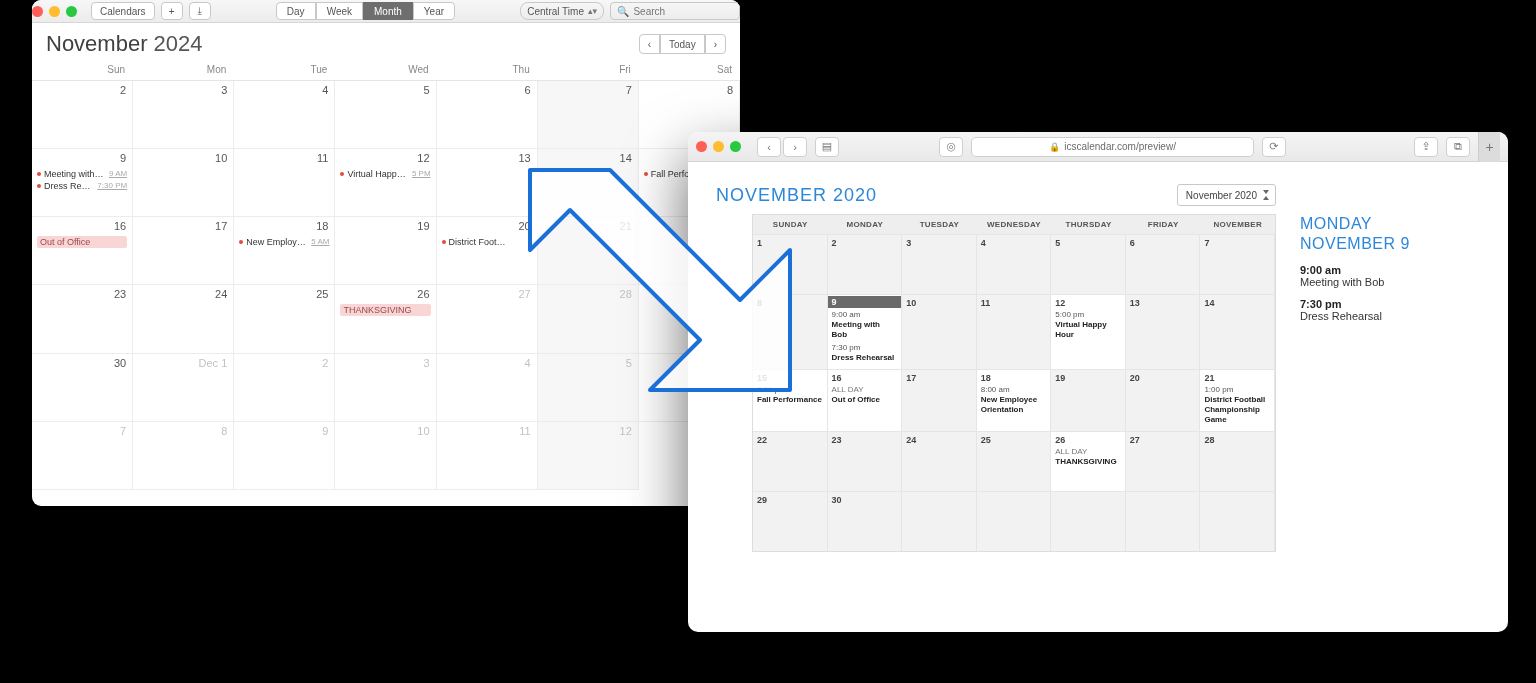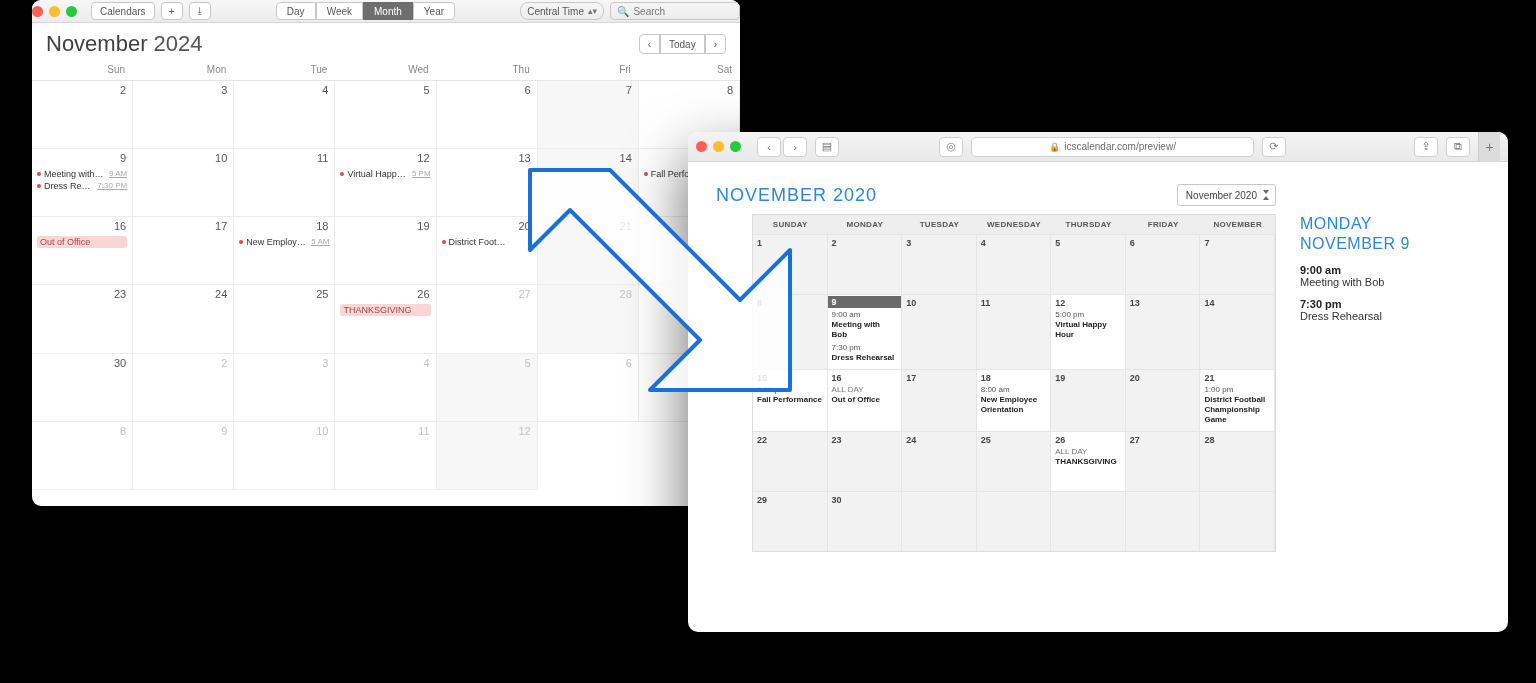--- a/index.html
+++ b/index.html
@@ -315,20 +315,23 @@
       <div class="mac-cell sat off">
         <div class="dn">28</div>
       </div>
       <div class="mac-cell">
         <div class="dn">29</div>
       </div>
       <div class="mac-cell">
         <div class="dn">30</div>
       </div>
       <div class="mac-cell off">
+        <div class="dn">Dec 1</div>
+      </div>
+      <div class="mac-cell off">
         <div class="dn">2</div>
       </div>
       <div class="mac-cell off">
         <div class="dn">3</div>
       </div>
       <div class="mac-cell off">
         <div class="dn">4</div>
       </div>
       <div class="mac-cell sat off">
         <div class="dn">5</div>

